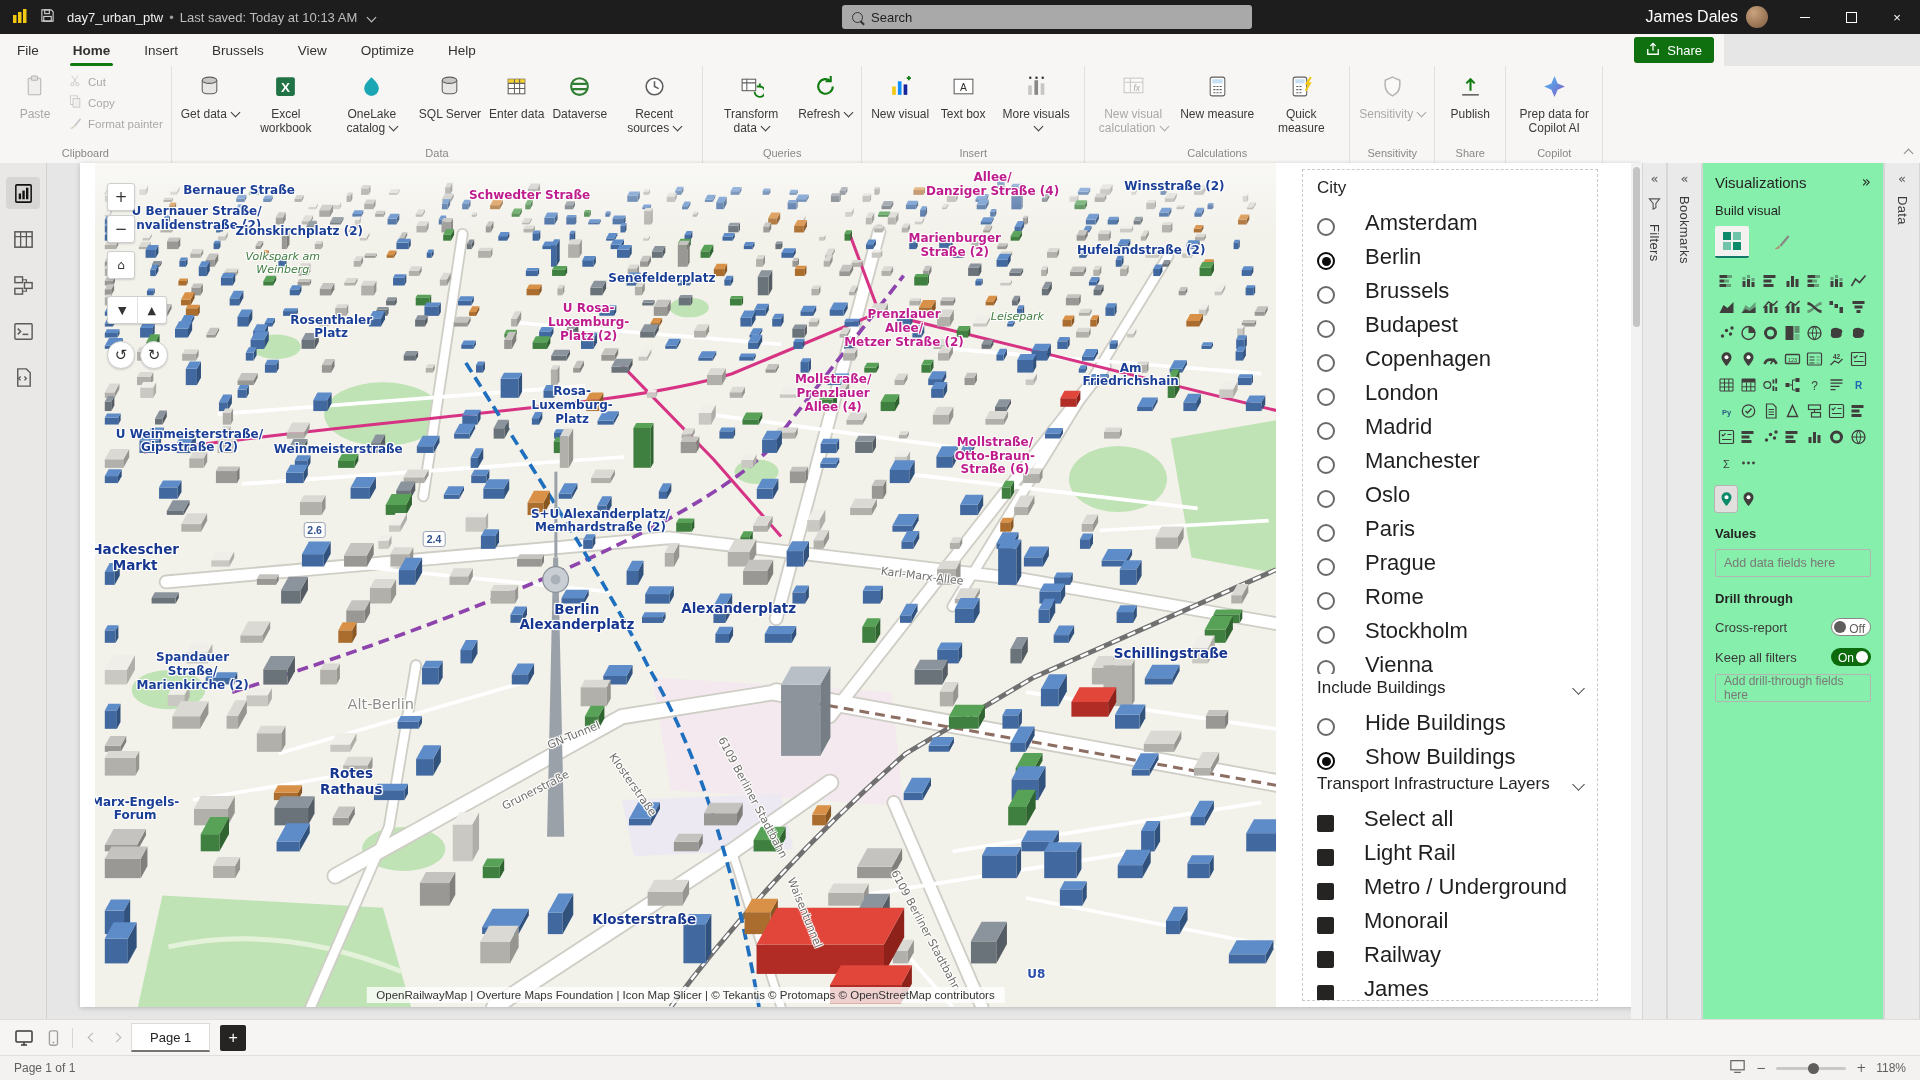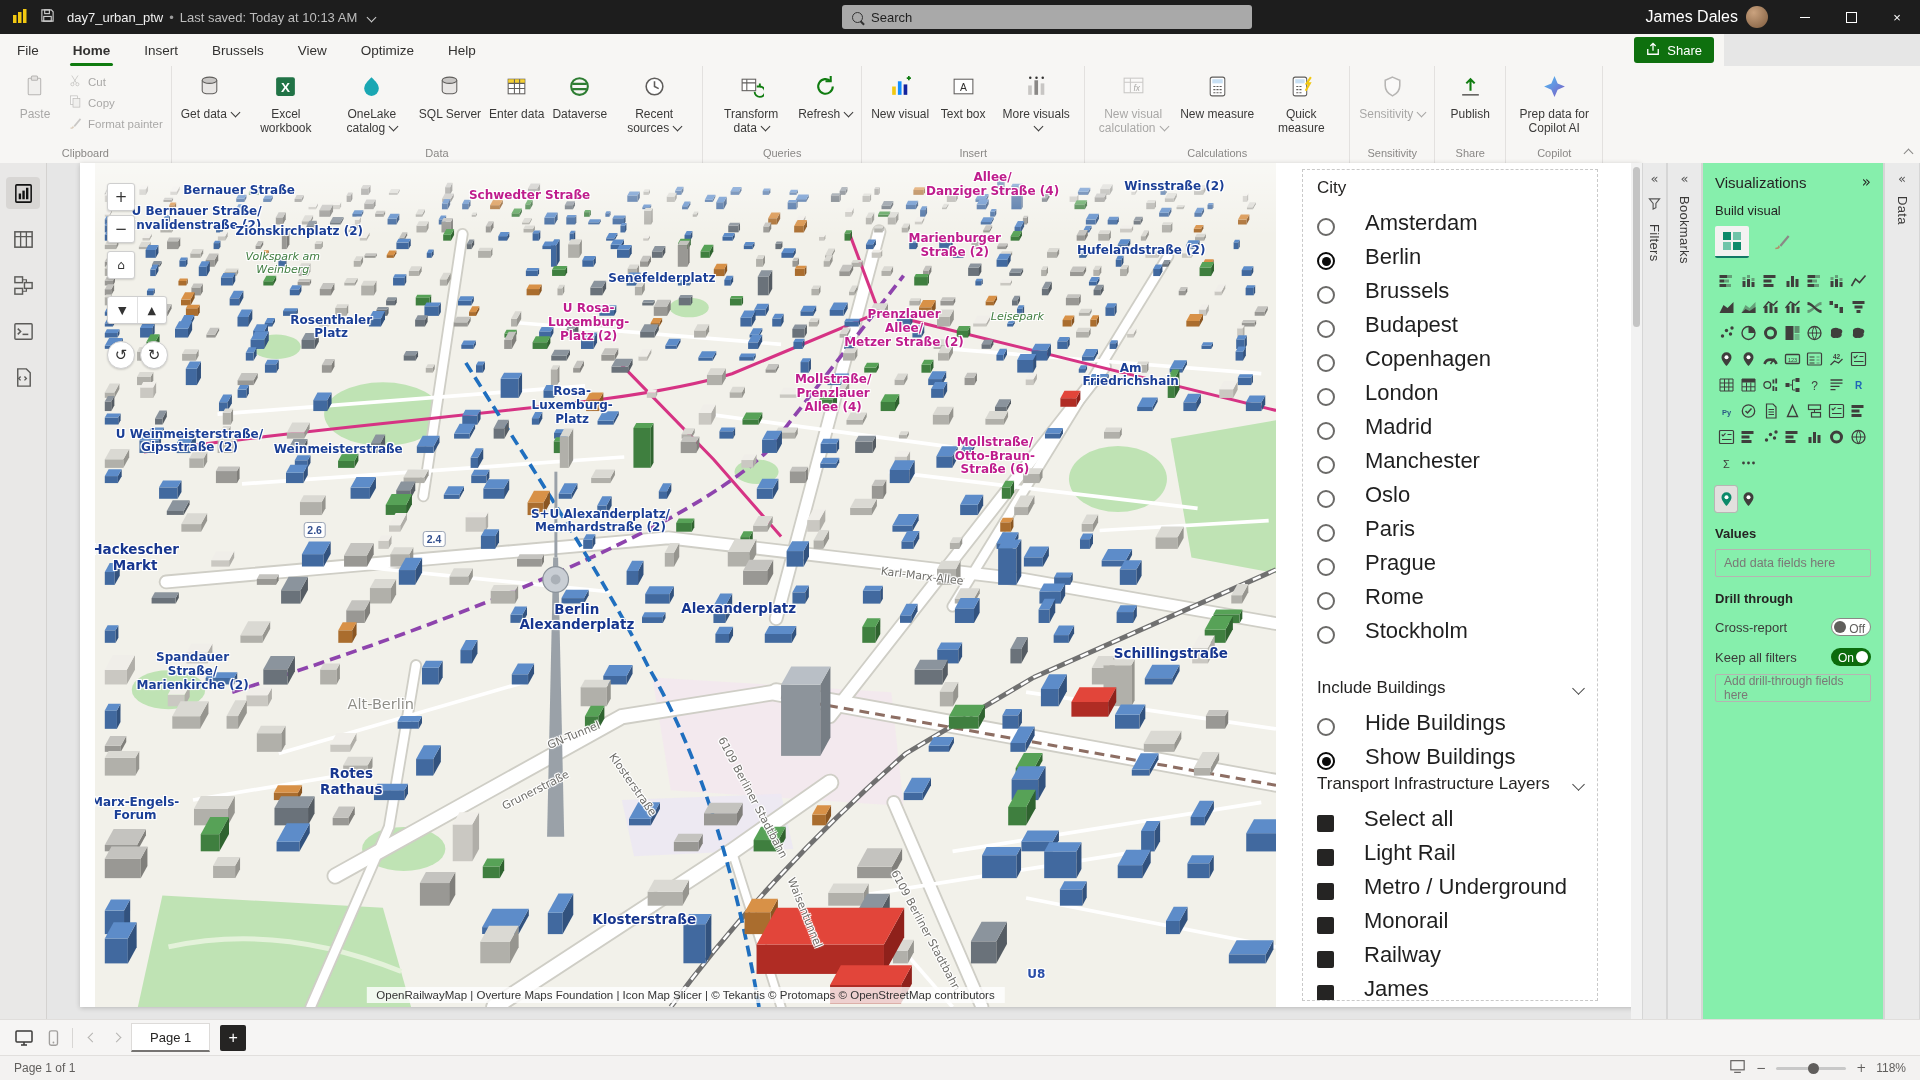--- a/index.html
+++ b/index.html
@@ -2676,20 +2676,24 @@
               <span>Prague</span>
             </div>
             <div class="sl-row">
               <span class="radio"></span>
               <span>Rome</span>
             </div>
             <div class="sl-row">
               <span class="radio"></span>
               <span>Stockholm</span>
             </div>
+            <div class="sl-row">
+              <span class="radio"></span>
+              <span>Vienna</span>
+            </div>
           </div>
       </div>
       <div id="buildings-slicer">
         <div class="sl-title">
           <span>Include Buildings</span>
           <span class="chev"></span>
         </div>
         <div class="sl-items">
             <div class="sl-row">
               <span class="radio"></span>

